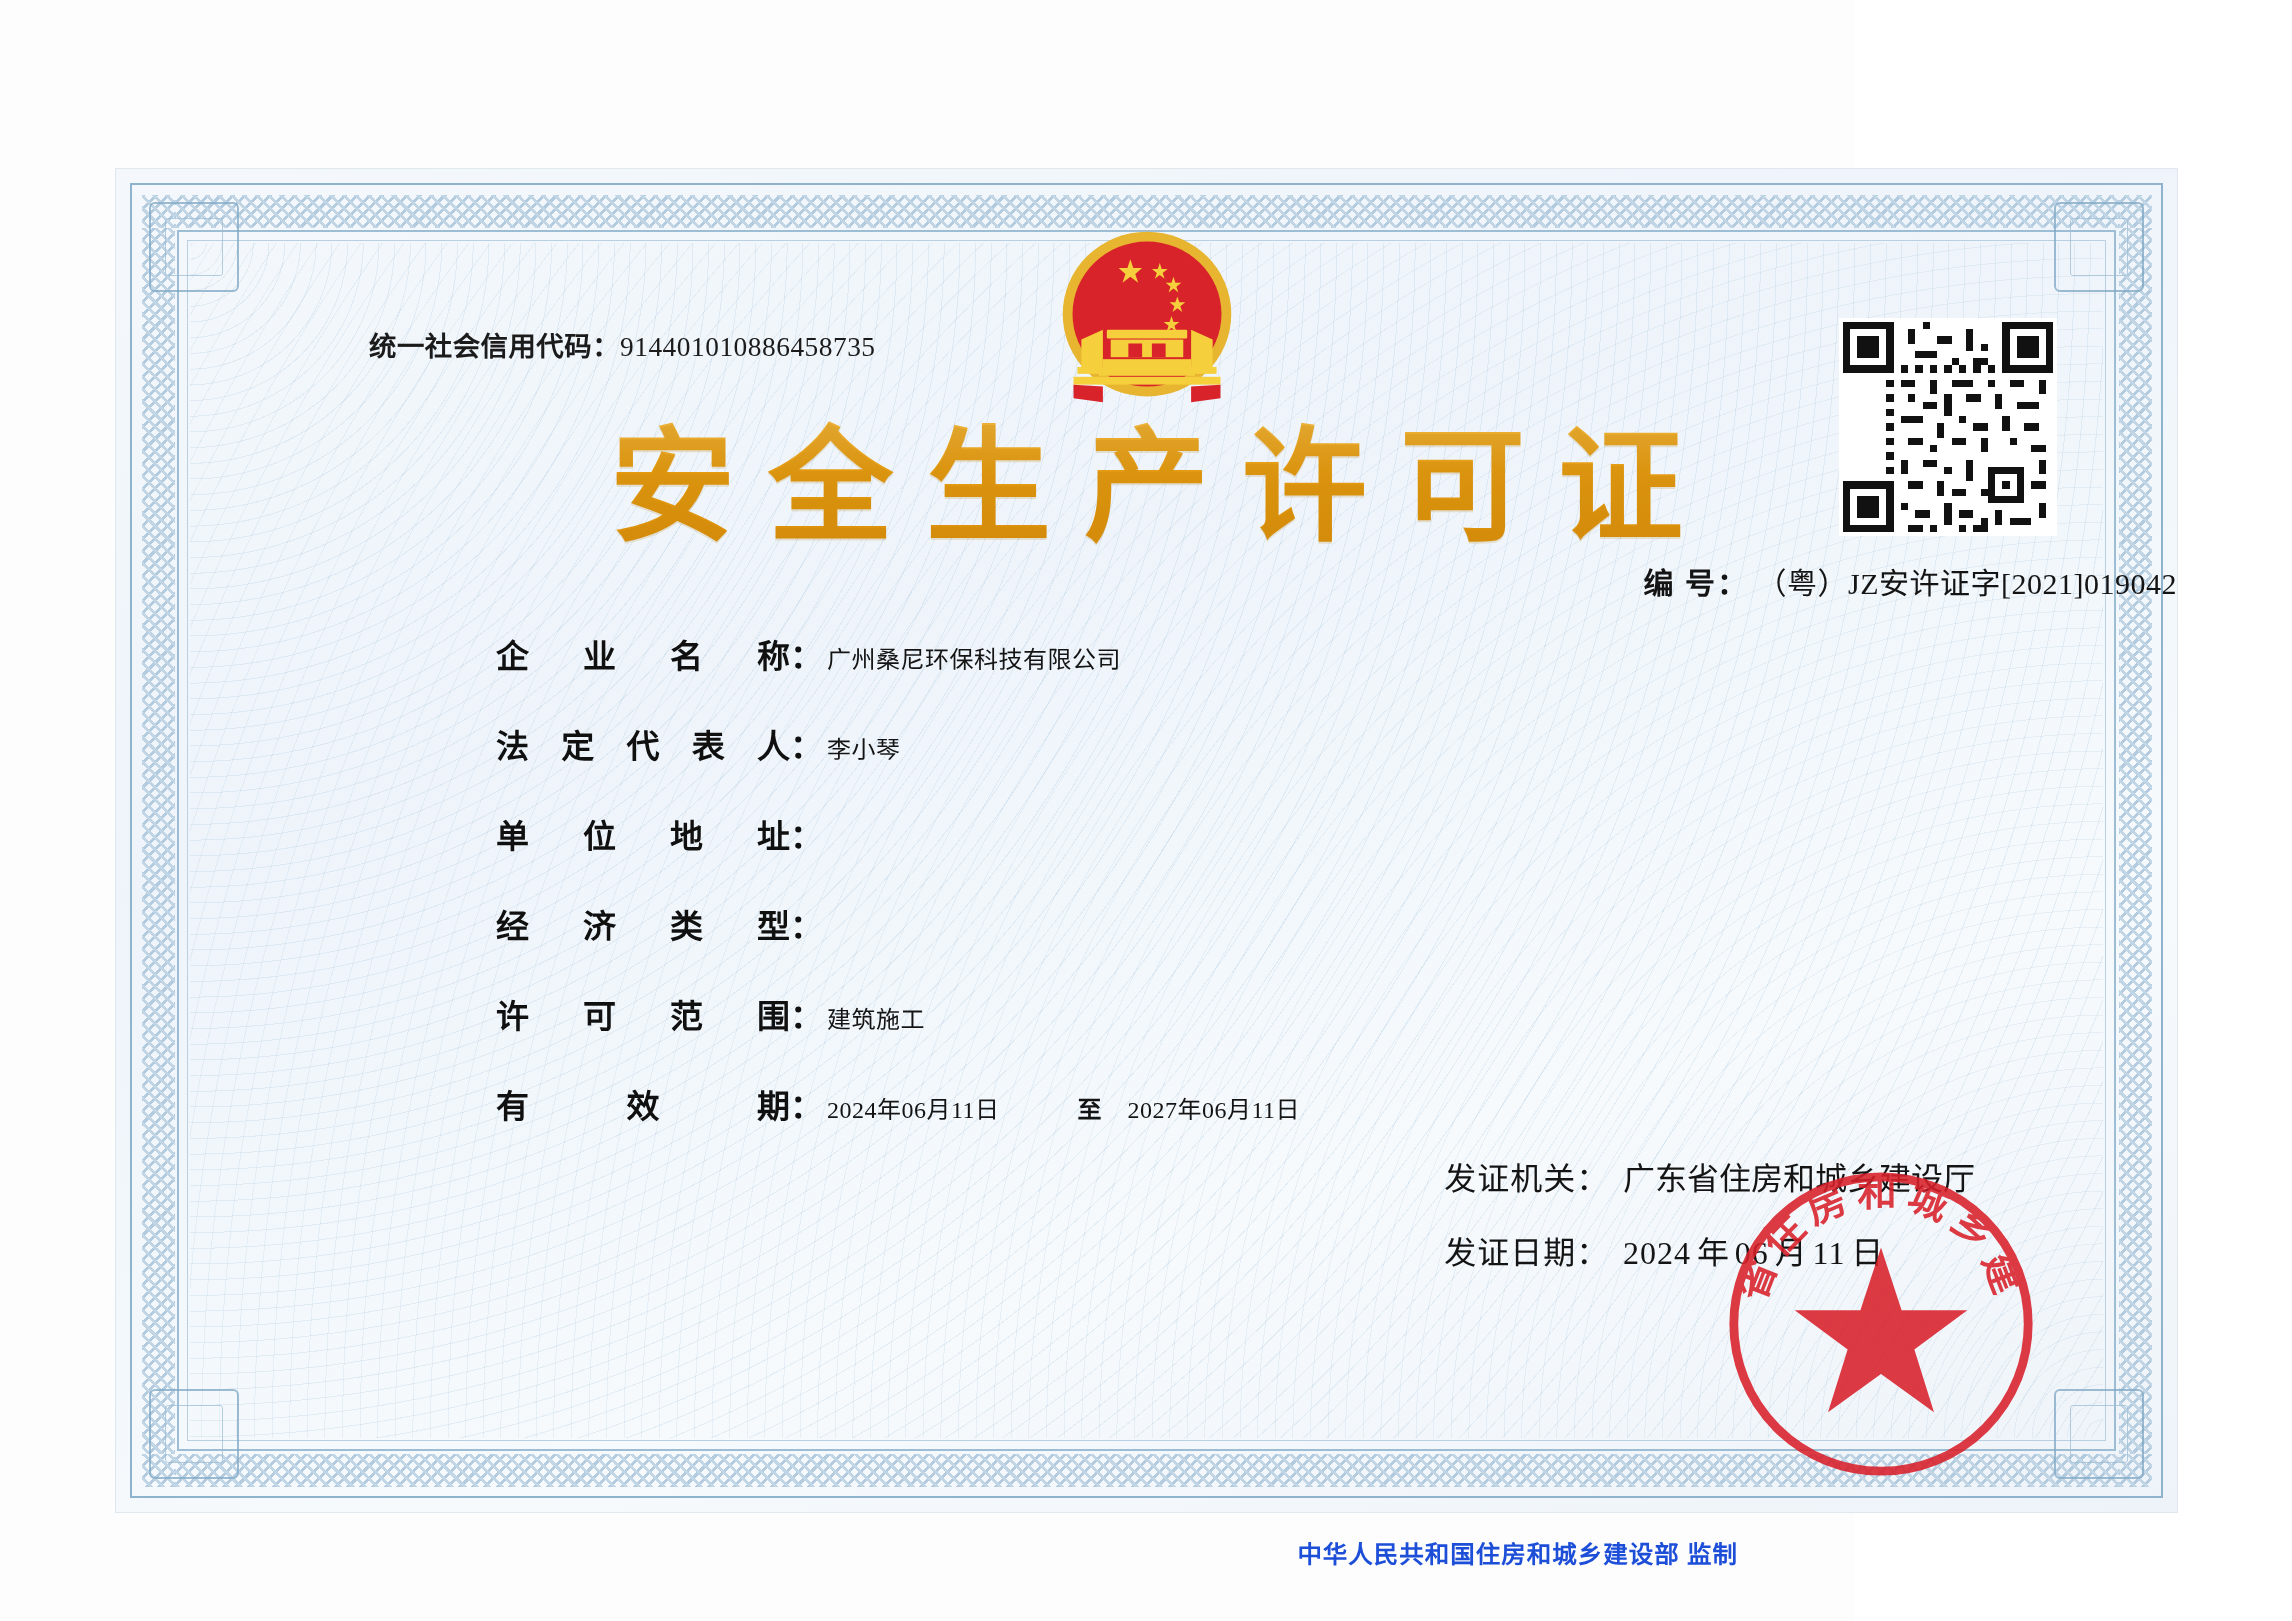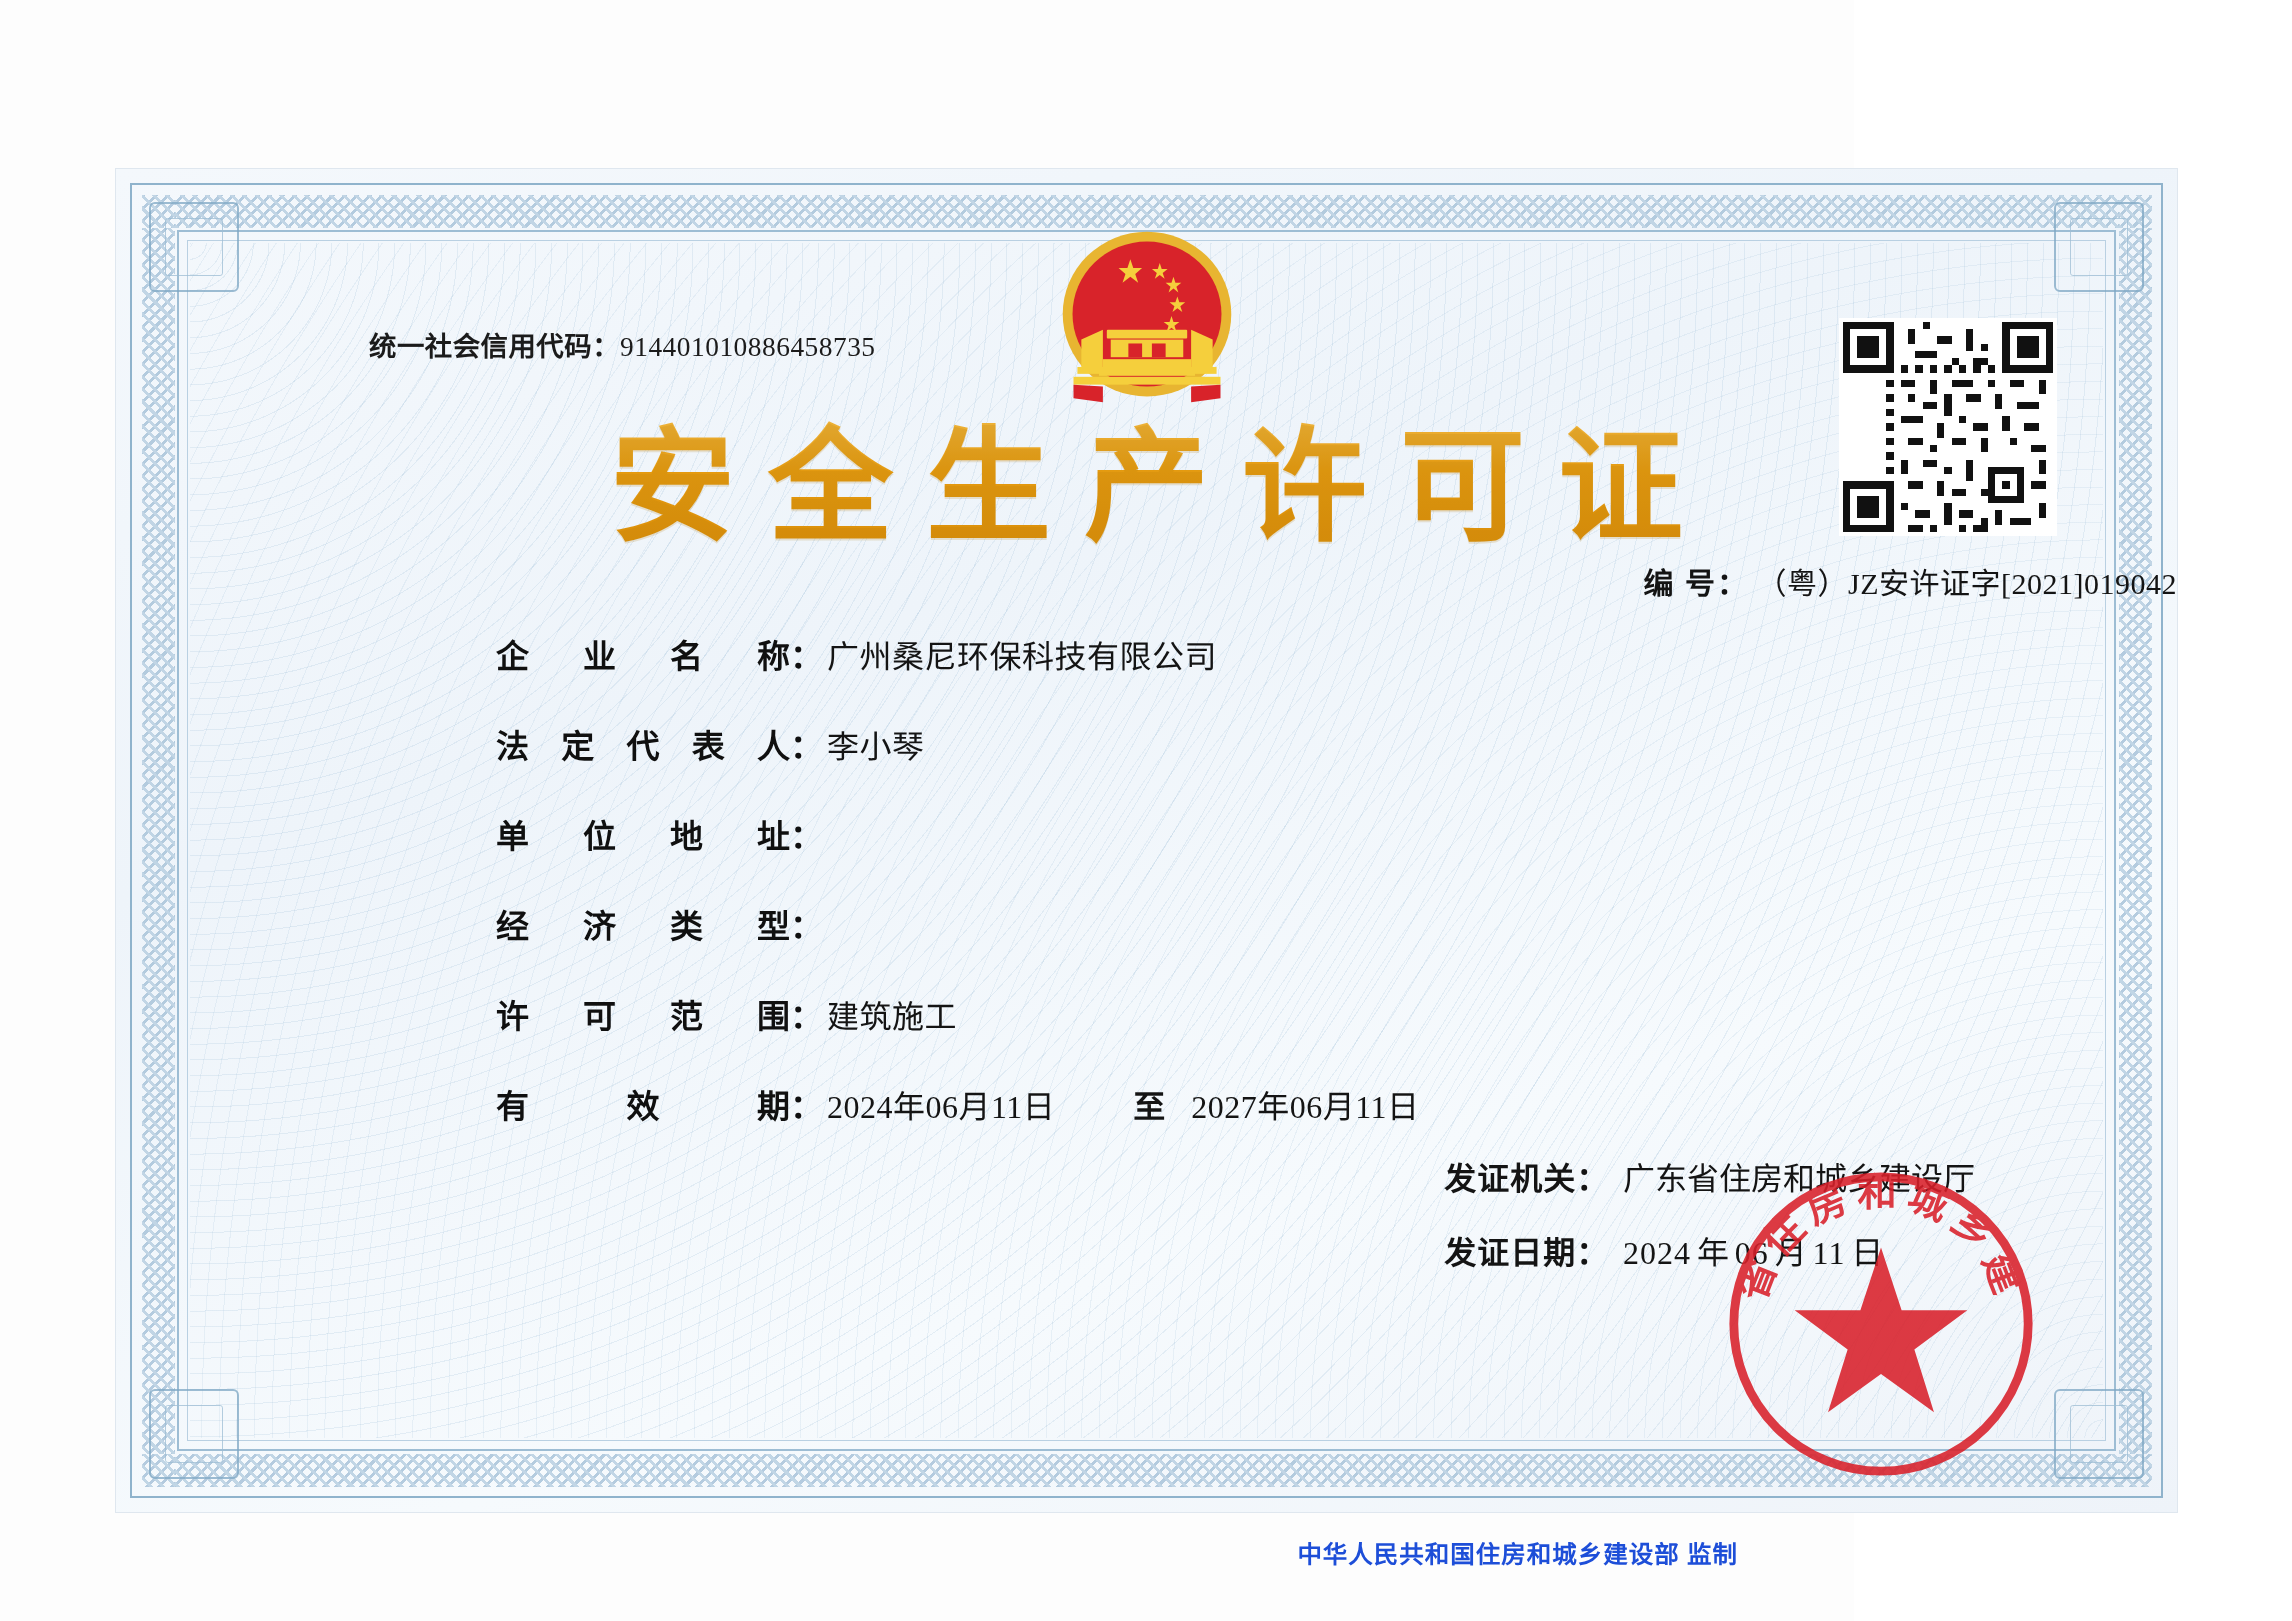--- a/index.html
+++ b/index.html
@@ -210,21 +210,21 @@
   }
   .row .key .ch { display: inline-block; }
   .row .colon {
     flex: 0 0 auto;
     font-size: 33px;
     font-weight: 700;
     color: #101010;
     margin-right: 3.9px;
   }
   .row .val {
-    font-size: 32px;
+    font-size: 24px;
     color: #141414;
     letter-spacing: 0.5px;
     white-space: nowrap;
   }
   .row .val .to {
     display: inline-block;
     margin: 0 25.5px 0 78px;
     font-weight: 700;
   }
 
@@ -237,21 +237,21 @@
     z-index: 3;
   }
   .issuer .line {
     display: flex;
     align-items: baseline;
     height: 74px;
     font-size: 32px;
     color: #141414;
   }
   .issuer .line .k {
-    font-weight: 700;
+    font-weight: 400;
     letter-spacing: 1px;
     white-space: nowrap;
     margin-left: 36px;
   }
   .issuer .line .v {
     margin-left: 13.7px;
     white-space: nowrap;
   }
   .issuer .date .seg { margin: 0 5.9px; }
   .issuer .date .num { letter-spacing: 1px; margin-top: 6px; }

